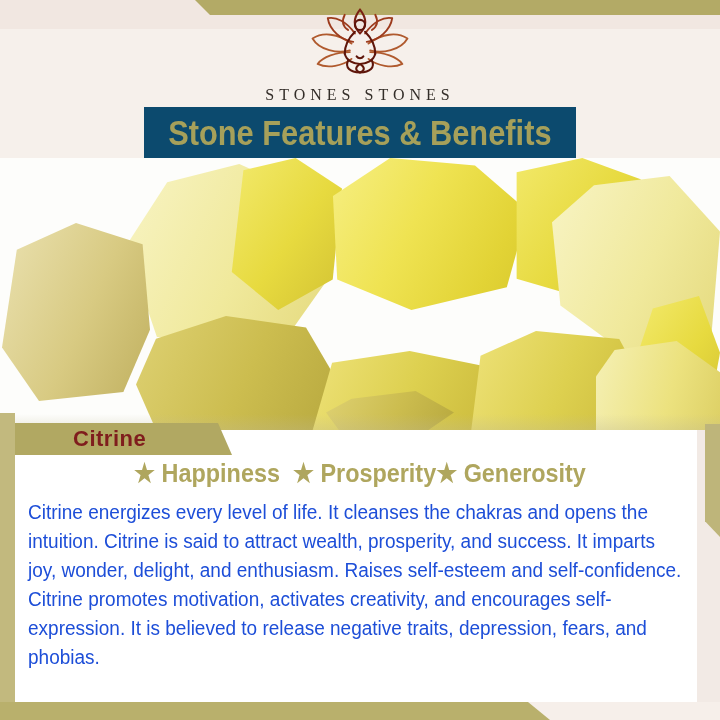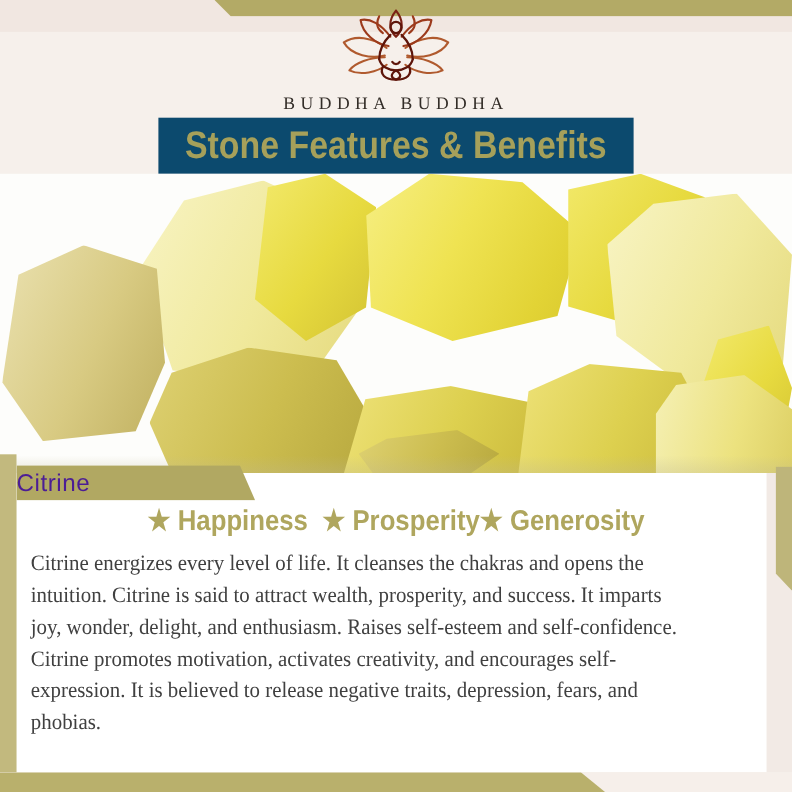--- a/index.html
+++ b/index.html
@@ -47,26 +47,26 @@
 
   
   .left-strip{left:0;top:413px;width:15px;height:307px;background:#c2b97e;}
   .white-card{left:15px;top:430px;width:682px;height:272px;background:#ffffff;}
   .right-margin{left:697px;top:430px;width:23px;height:272px;background:#f2eae5;}
   .right-ribbon{left:705px;top:424px;width:15px;height:113px;background:#beb57a;
       clip-path:polygon(0 0,100% 0,100% 100%,0 86%);}
   .citrine-band{left:15px;top:423px;width:217px;height:32px;background:#b1a862;
       clip-path:polygon(0 0,203px 0,217px 100%,0 100%);
       display:flex;align-items:center;}
-  .citrine-label{color:#4c1d95;font-size:22px;font-weight:normal;
+  .citrine-label{padding-left:58px;color:#7f1d1d;font-size:22px;font-weight:bold;
       letter-spacing:.5px;}
   .features-line{left:15px;top:458px;width:690px;text-align:center;
       font-size:26px;font-weight:bold;color:#afa65e;white-space:pre;
       transform:scaleX(.9);transform-origin:center;}
-  .body-text{left:28px;top:498px;width:672px;color:#404040;font-family:Liberation Serif, serif;}
+  .body-text{left:28px;top:498px;width:672px;color:#1d4ed8;}
   .body-line{font-size:20px;line-height:29px;white-space:pre;
       transform:scaleX(.95);transform-origin:left center;}
 
   
   .bottom-pink{left:0;top:702px;width:720px;height:18px;background:#f6efea;}
   .bottom-band{left:0;top:702px;width:720px;height:18px;background:#b9b06c;
       clip-path:polygon(0 0,528px 0,550px 100%,0 100%);}
 </style>
 </head>
 <body>
@@ -99,21 +99,21 @@
           <path d="M86 28 C94 36 98 46 98 54"></path>
           <path d="M62 54 C64 62 72 66 80 66 C88 66 96 62 98 54"></path>
           <path d="M66 62 C62 70 68 76 80 76 C92 76 98 70 94 62"></path>
           <path d="M80 66 C74 70 74 74 80 76 C86 74 86 70 80 66"></path>
           <path d="M76 57 c2 3 6 3 8 0"></path>
         </g>
       </g>
     </svg>
   </span>
 </div>
-<div class="abs brand-name">BUDDHA BUDDHA</div>
+<div class="abs brand-name">STONES STONES</div>
 
 <div class="abs title-box">
   <div class="title-text">Stone Features &amp; Benefits</div>
 </div>
 
 <div class="abs photo">
   <div class="stone s2 c-pale"></div>
   <div class="stone s3 c-bright2"></div>
   <div class="stone s4 c-bright"></div>
   <div class="stone s5 c-bright2"></div>

